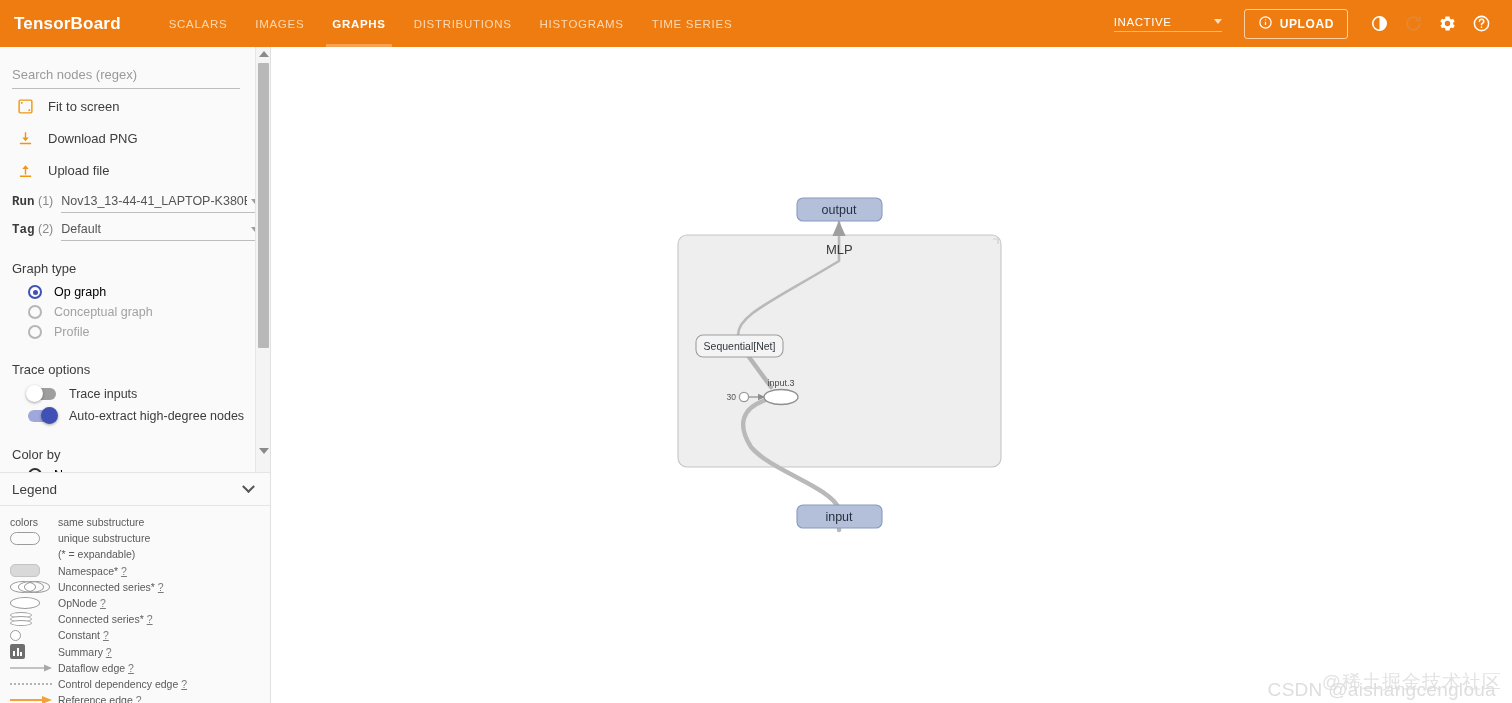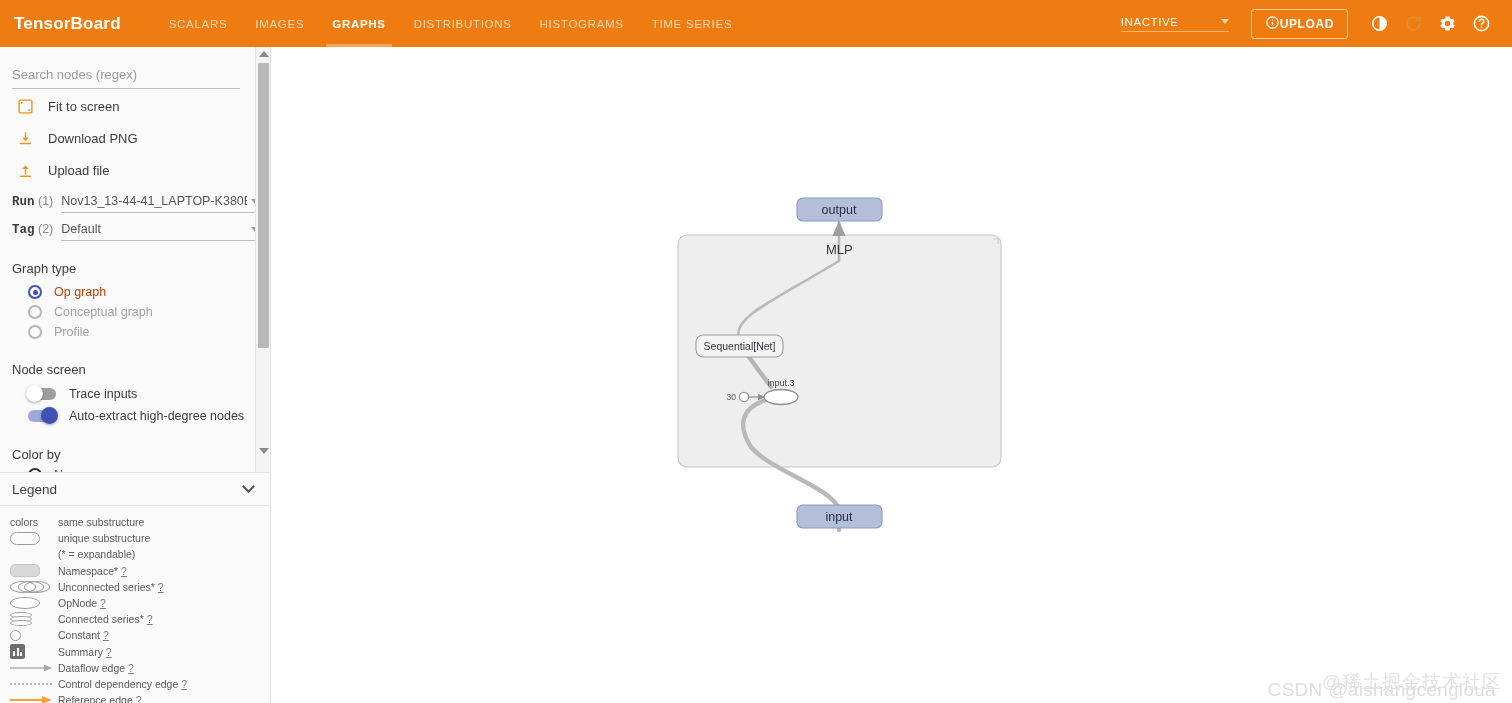--- a/index.html
+++ b/index.html
@@ -62,21 +62,21 @@
   }
   .inactive-label { font-size: 11.5px; letter-spacing: .6px; color: #ffffff; }
   .caret-down {
     margin-left: auto;
     width: 0; height: 0;
     border-left: 4.5px solid transparent;
     border-right: 4.5px solid transparent;
     border-top: 5px solid #ffdcb6;
   }
   .upload-btn {
-    display: flex; align-items: center; 
+    display: flex; align-items: center; gap: 7px;
     height: 30px; padding: 0 13px;
     border: 1px solid #ffd0a2;
     border-radius: 3px;
     background: transparent;
     color: #ffffff;
     font-size: 12px; font-weight: bold; letter-spacing: .6px;
     cursor: pointer;
     margin-right: 14px;
   }
   .icon-btn {
@@ -160,21 +160,21 @@
     border: 2px solid #b6b6b6;
     margin-right: 12px; flex: none;
     position: relative;
   }
   .radio.on { border-color: #3f51b5; }
   .radio.on::after {
     content: ""; position: absolute; left: 2.5px; top: 2.5px;
     width: 5px; height: 5px; border-radius: 50%; background: #3f51b5;
   }
   .radio.dark { border-color: #303030; }
-  .radio-label { font-size: 12.5px; color: #c2410c; }
+  .radio-label { font-size: 12.5px; color: #000000; }
   .radio-label.dim { color: #a2a2a2; }
 
   .toggle-row { display: flex; align-items: center; height: 22px; margin-left: 16px; cursor: pointer; }
   .track {
     width: 28px; height: 12px; border-radius: 6px;
     background: #9e9e9e; position: relative; margin-right: 13px; flex: none;
   }
   .track.on { background: #9fa8da; }
   .knob {
     position: absolute; top: -3px; left: -2px;
@@ -418,21 +418,21 @@
     </div>
     <div class="radio-row">
       <span class="radio"></span>
       <span class="radio-label dim">Conceptual graph</span>
     </div>
     <div class="radio-row">
       <span class="radio"></span>
       <span class="radio-label dim">Profile</span>
     </div>
 
-    <div class="section-title">Node screen</div>
+    <div class="section-title">Trace options</div>
 
     <div class="toggle-row">
       <span class="track">
           <span class="knob"></span>
         </span>
       <span class="toggle-label">Trace inputs</span>
     </div>
     <div class="toggle-row">
       <span class="track on">
           <span class="knob"></span>

